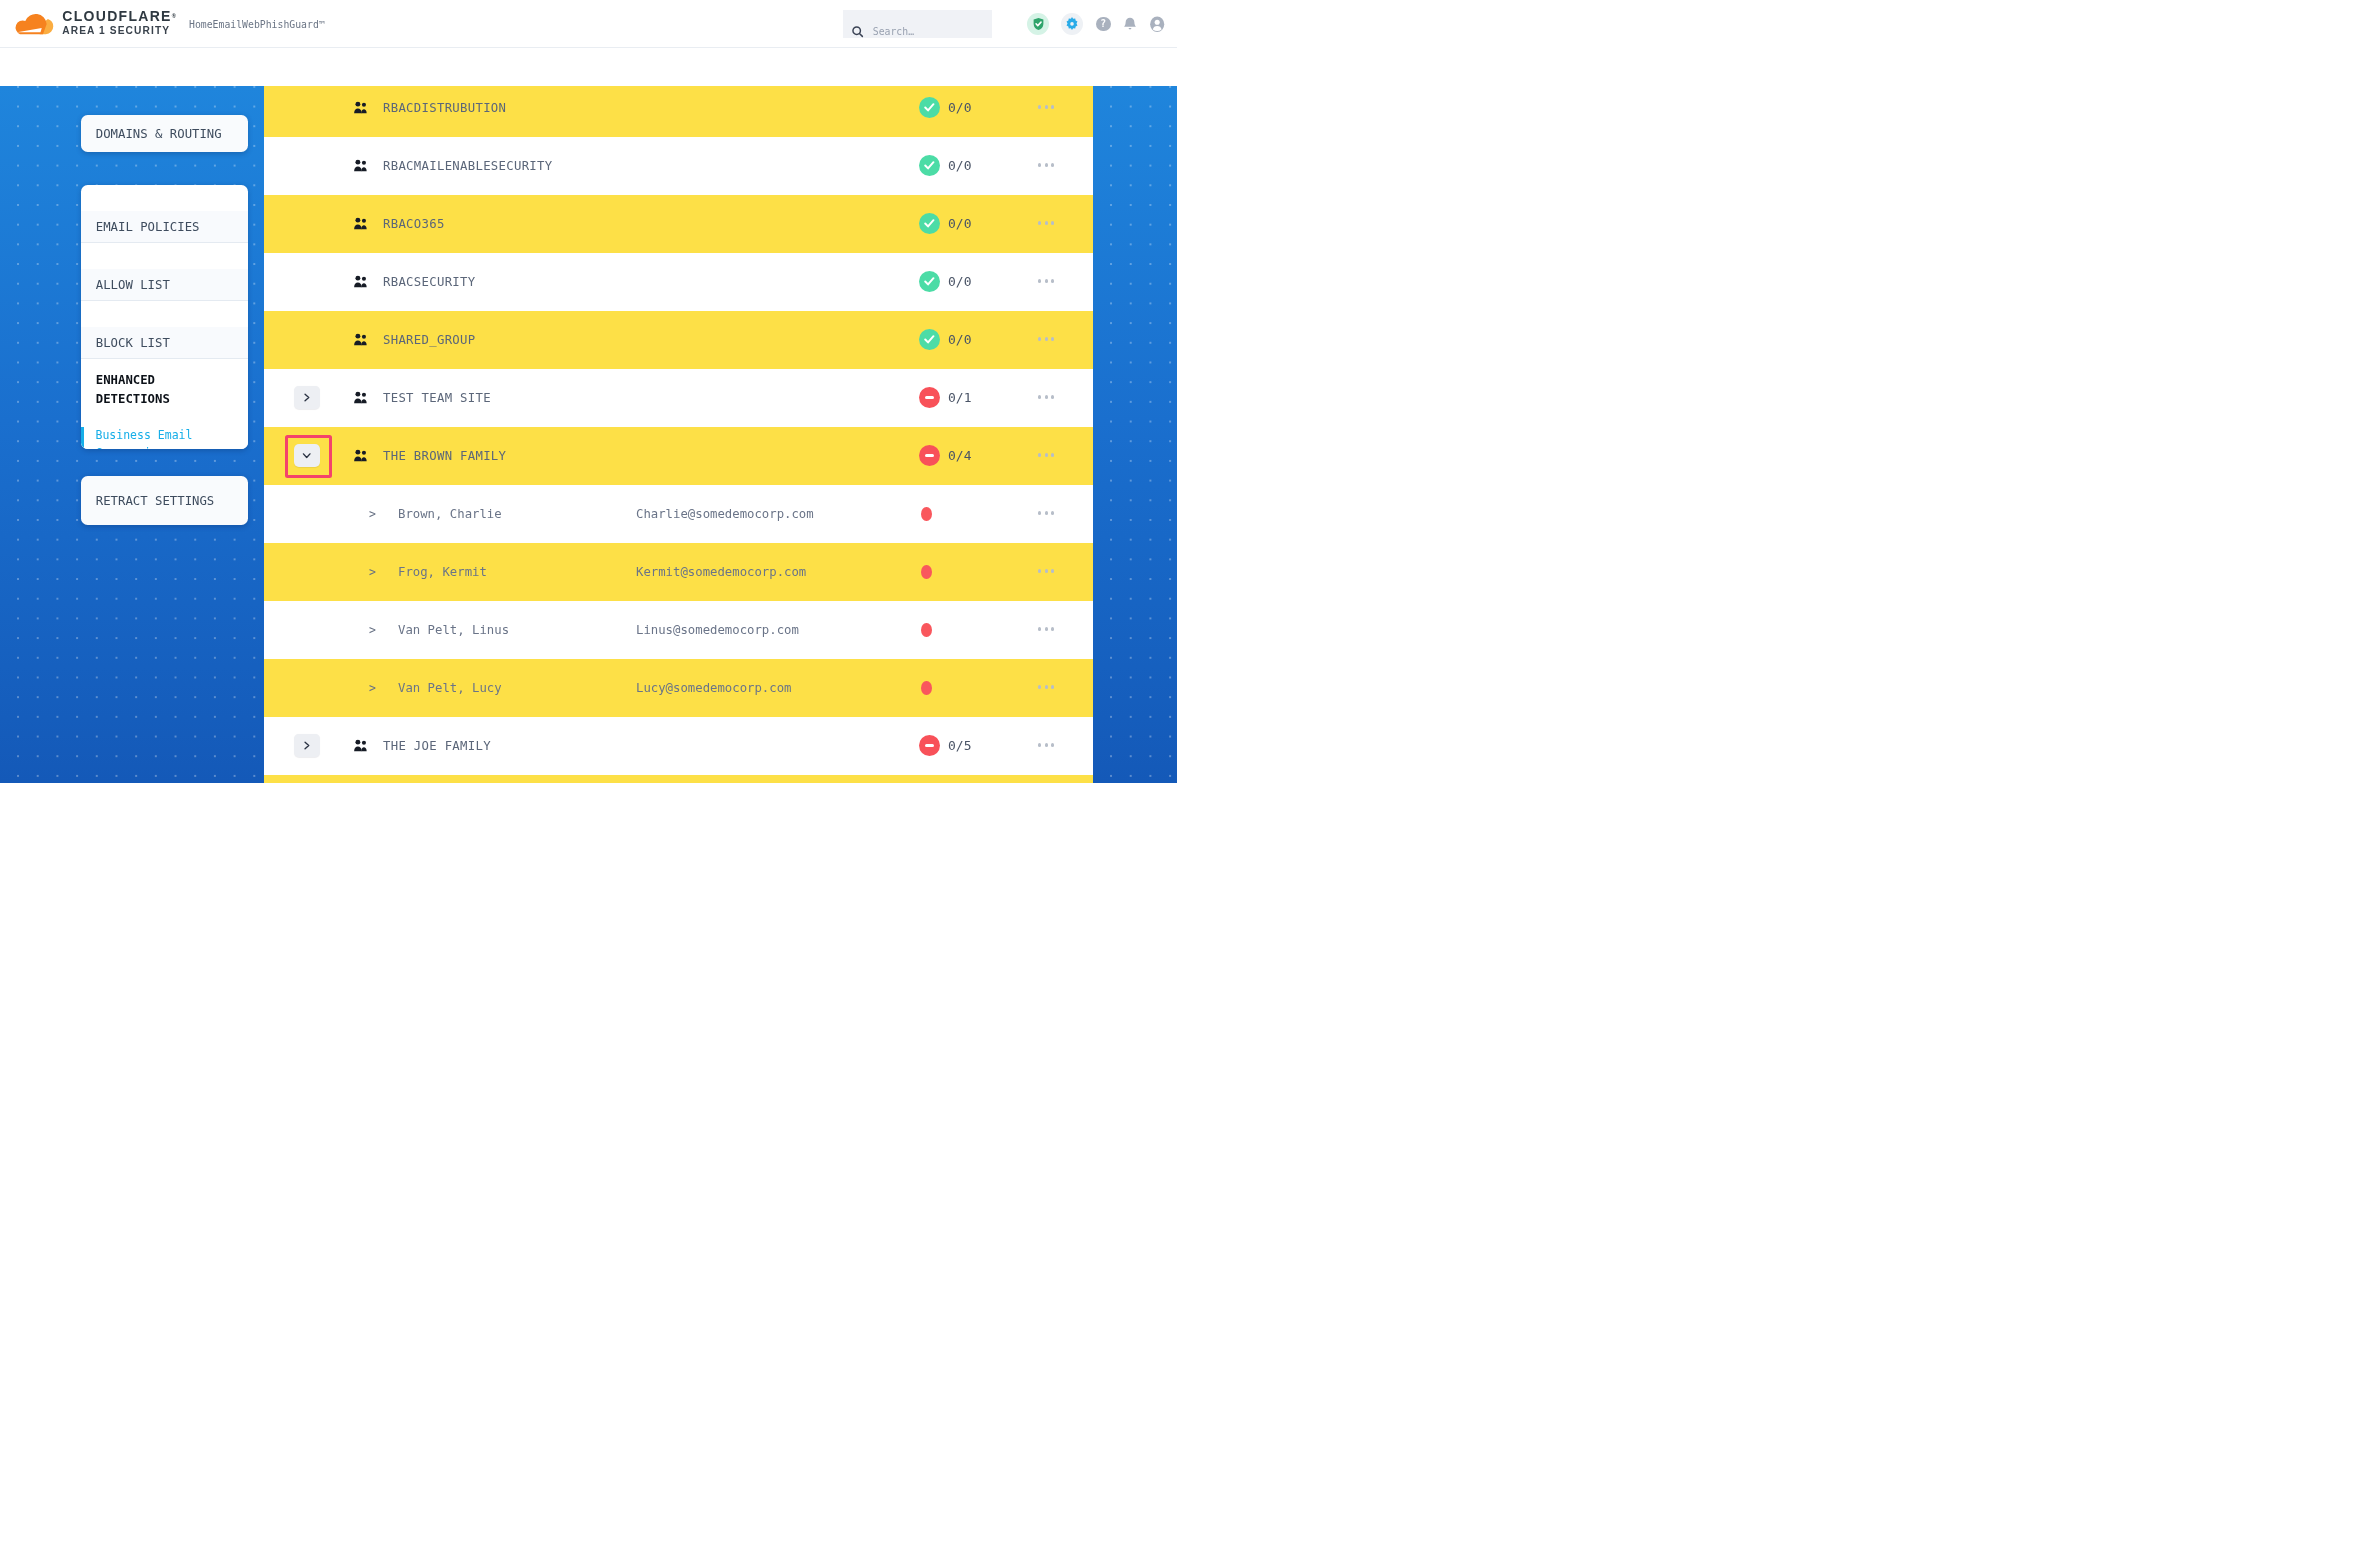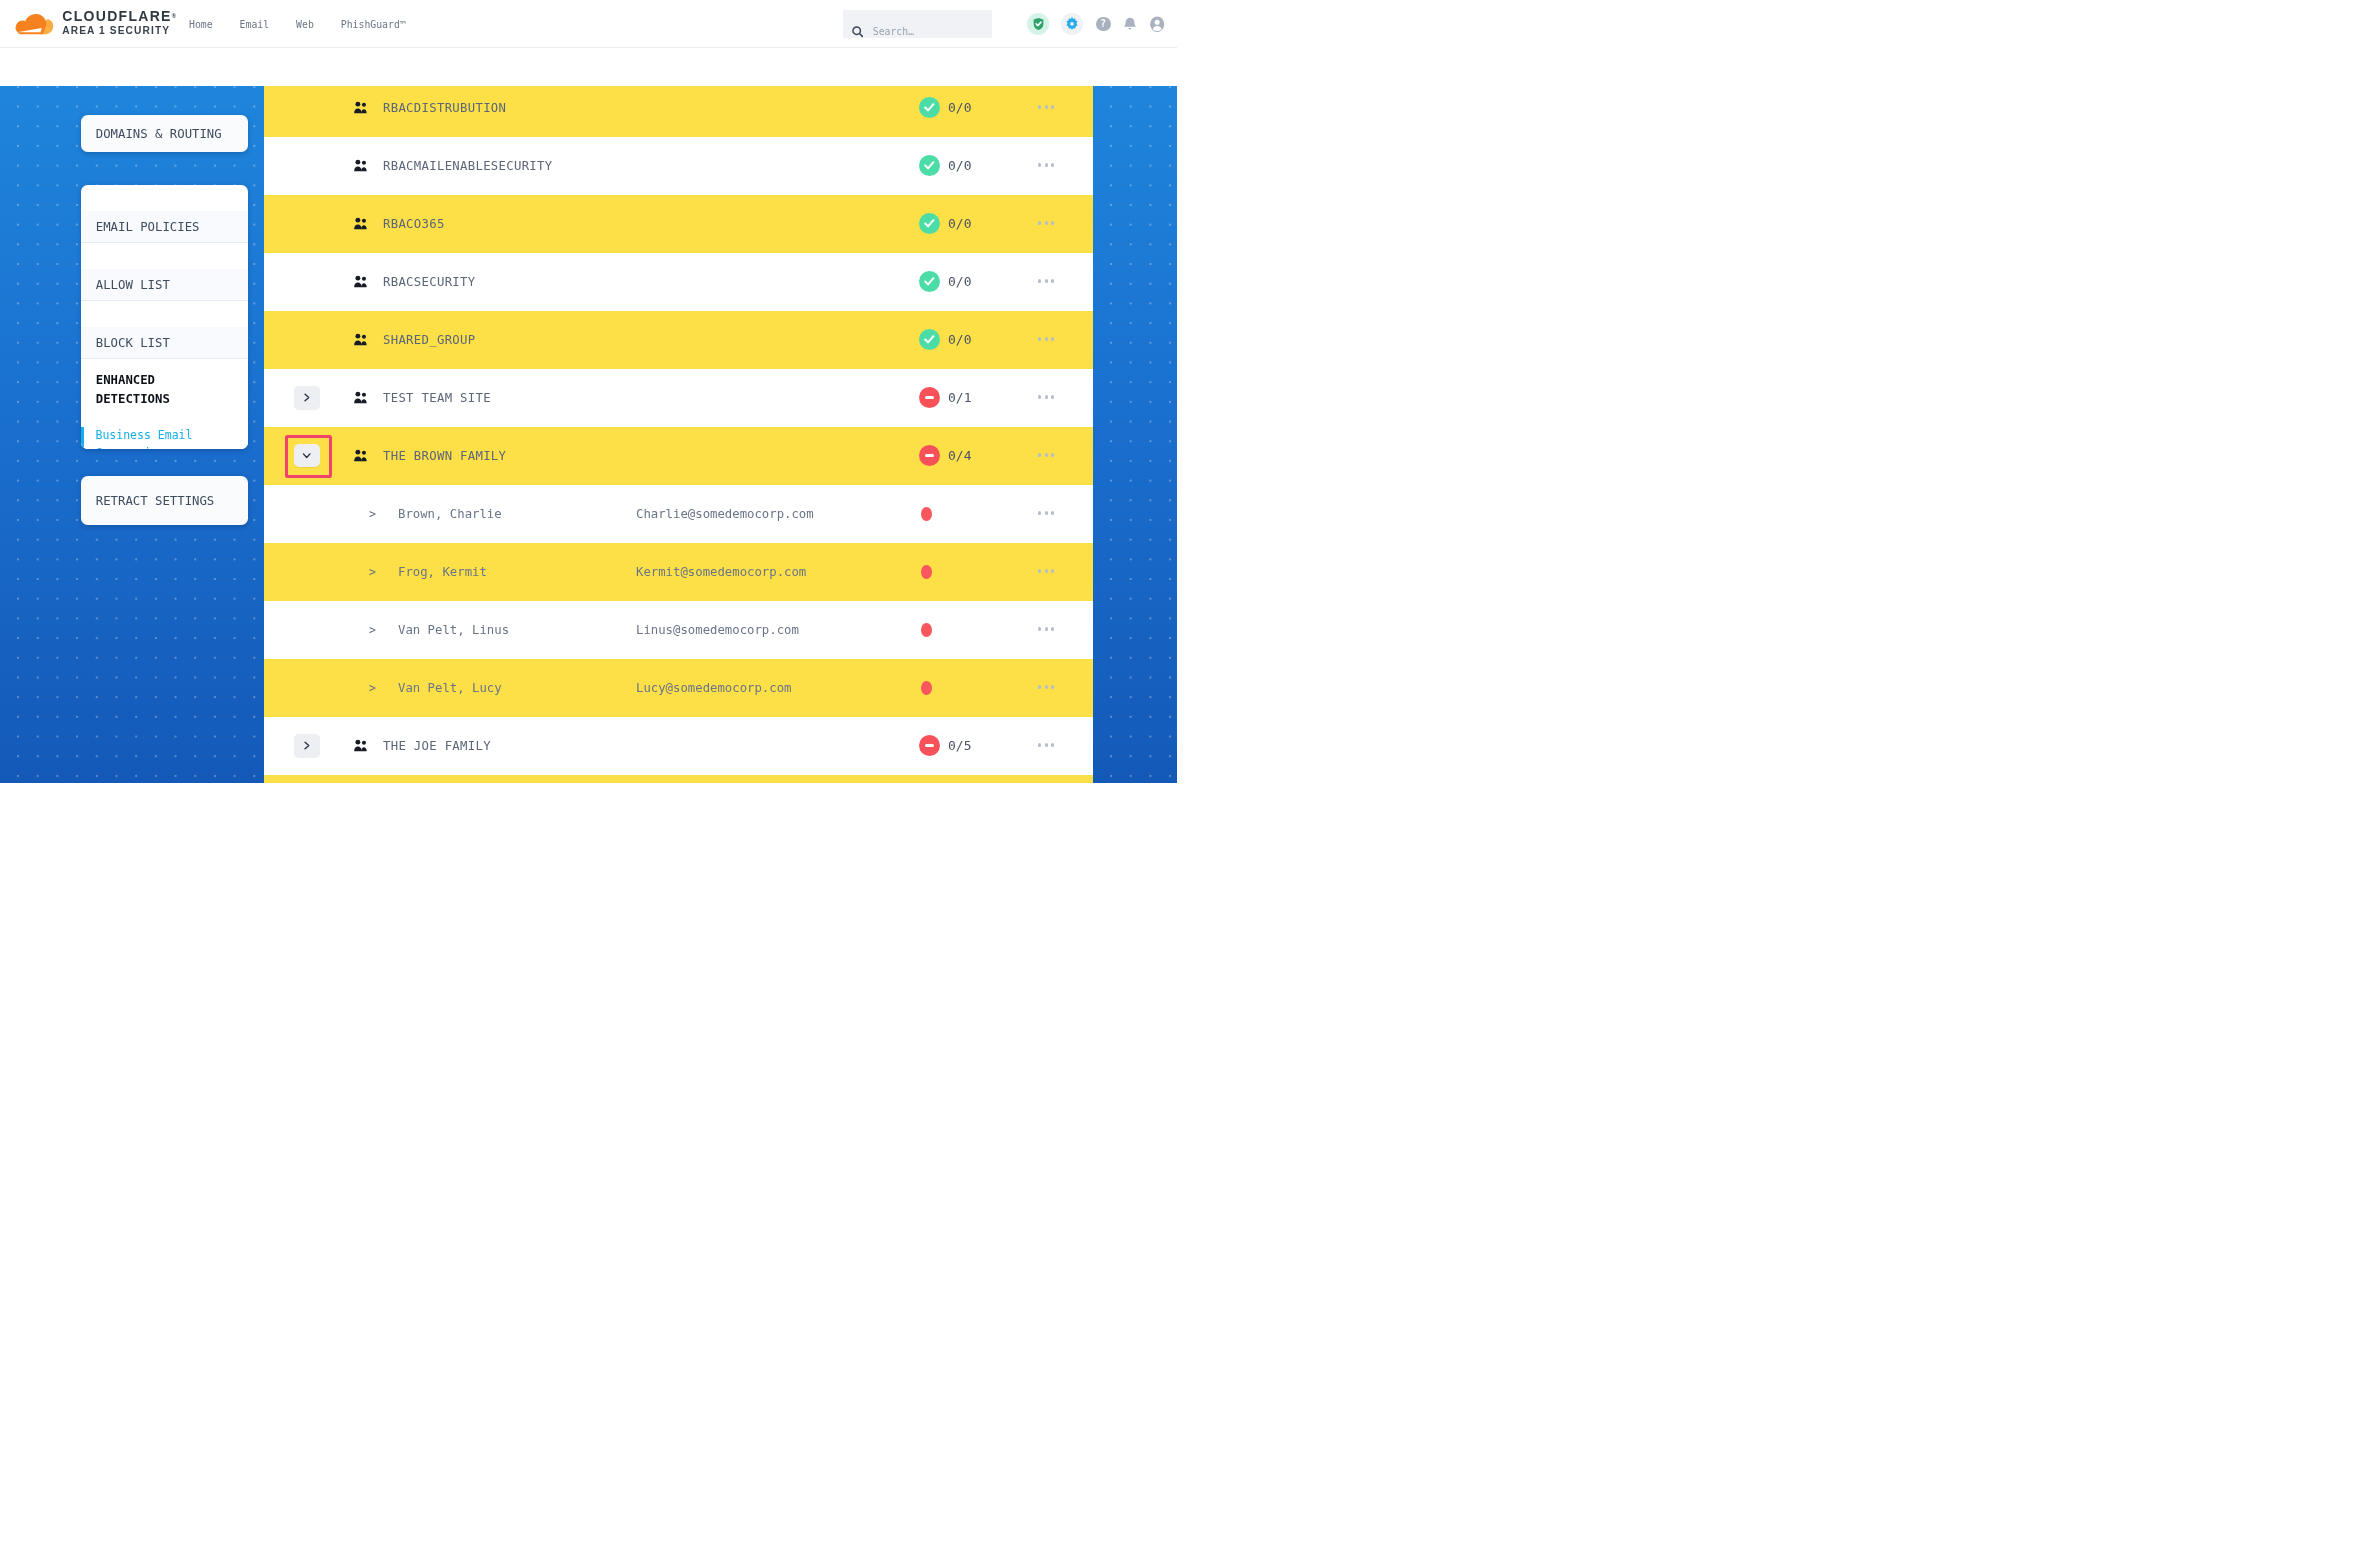--- a/index.html
+++ b/index.html
@@ -9,21 +9,21 @@
 
   
   .topbar{position:absolute;top:0;left:0;right:0;height:48px;background:#fff;
           border-bottom:0.8px solid #e9edf2;z-index:5;}
   .brand{position:absolute;left:13px;top:4.1px;display:flex;align-items:flex-start;}
   .brand-cloud{width:46px;height:33px;margin-top:3.3px;}
   .brand-text{margin-left:3.3px;font-family:"Liberation Sans",sans-serif;}
   .brand-line1{font-size:14px;font-weight:bold;color:#2f3941;letter-spacing:1.3px;line-height:16.4px;margin-top:4.1px;}
   .brand-line1 sup{font-size:5.7px;vertical-align:top;}
   .brand-line2{font-size:10.2px;font-weight:bold;color:#39424c;letter-spacing:1.1px;line-height:12.3px;}
-  .top-nav{position:absolute;left:189px;top:0;height:48px;display:flex;align-items:center;gap:27px;}
+  .top-nav{position:absolute;left:189px;top:0;height:48px;display:flex;align-items:center;}
   .top-nav a{font-size:9.8px;color:#6b7585;text-decoration:none;cursor:pointer;}
   .search-box{position:absolute;left:843px;top:9.8px;width:149px;height:28px;background:#f0f2f6;
               border-radius:0;display:flex;align-items:flex-end;padding:0 8.2px;}
   .search-box input{border:none;background:transparent;outline:none;margin-left:6.6px;width:107px;
                     font-family:"DejaVu Sans Mono",monospace;font-size:9.8px;color:#3a4254;}
   .search-box input::placeholder{color:#98a1b0;}
   .top-icons{position:absolute;right:11.5px;top:0;height:48px;display:flex;align-items:center;gap:12.3px;}
   .icon-chip{width:22px;height:22px;border-radius:50%;display:flex;align-items:center;justify-content:center;cursor:pointer;}
   .chip-shield{background:#d5f3e6;}
   .chip-gear{background:#eef1f5;}

